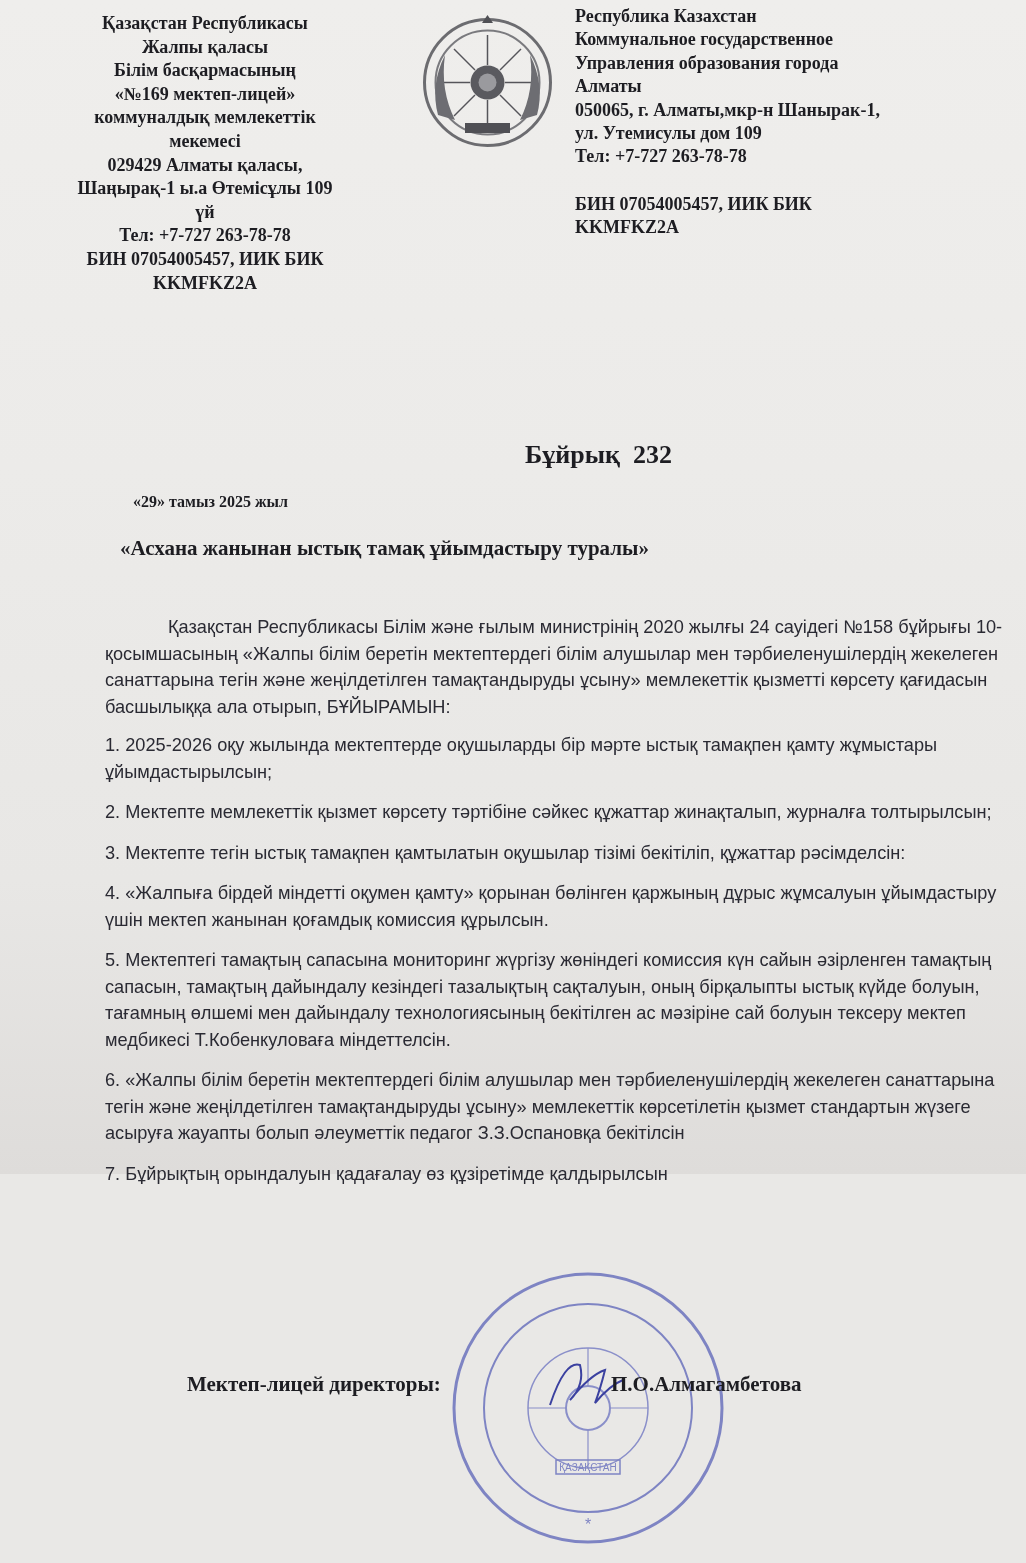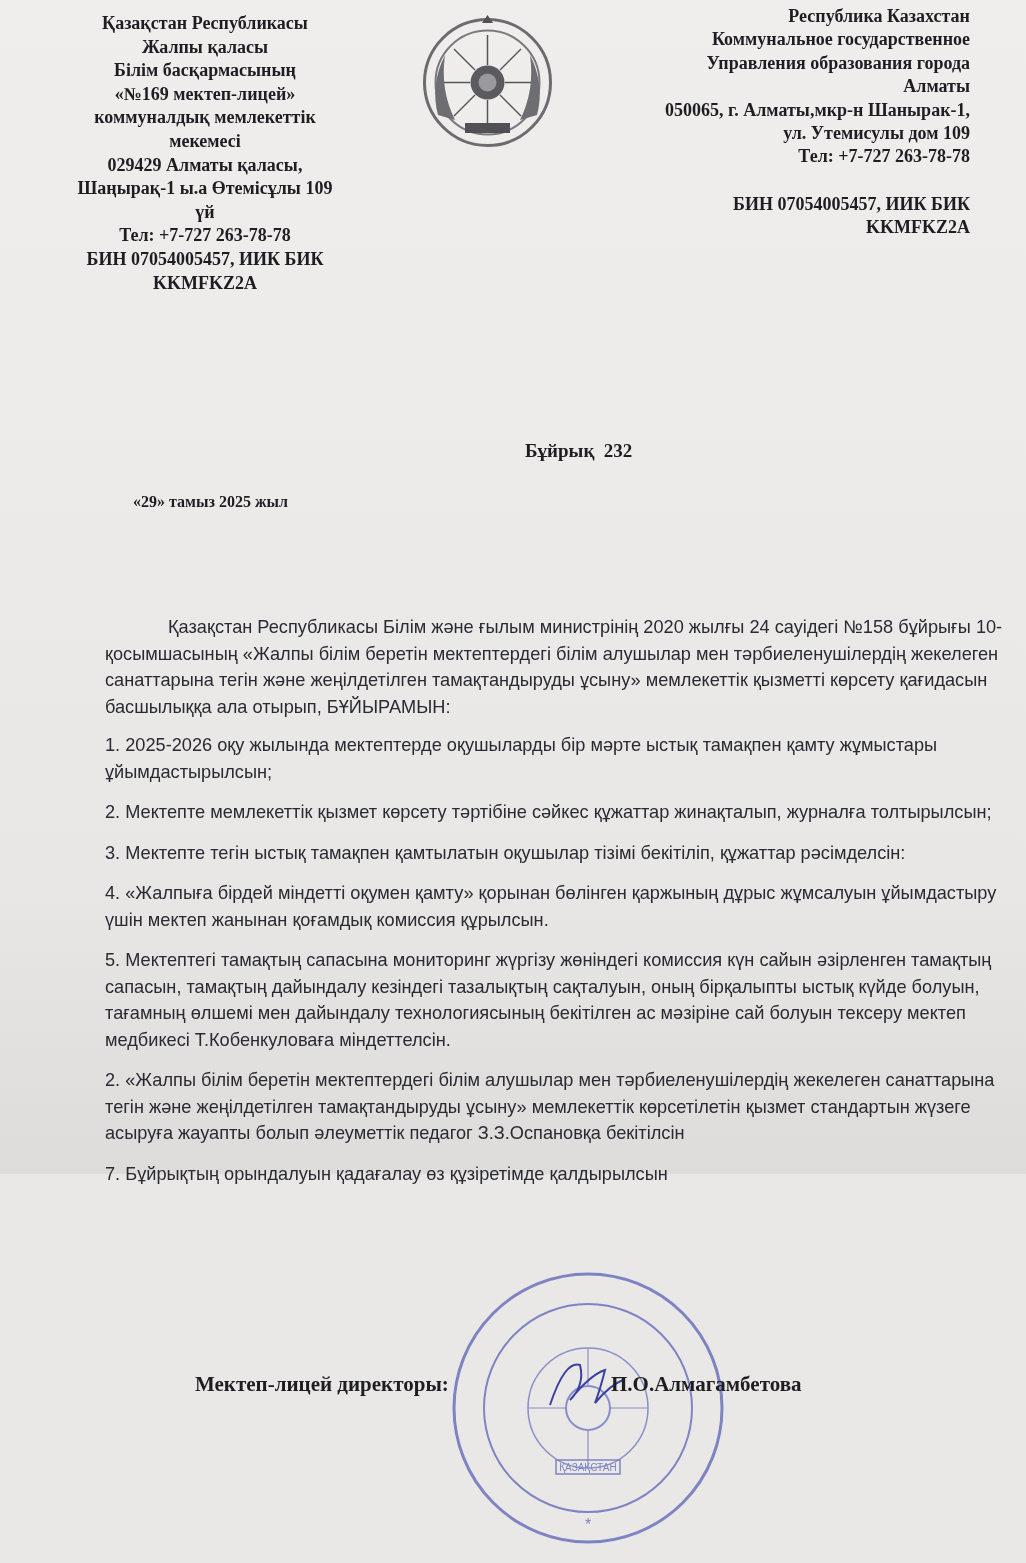--- a/index.html
+++ b/index.html
@@ -24,38 +24,38 @@
       text-align: center;
       font-family: "Liberation Serif", serif;
       font-weight: bold;
       font-size: 18px;
       line-height: 23.6px;
     }
     .header-right {
       position: absolute;
       left: 575px; top: 5px;
       width: 395px;
-      text-align: right;
+      text-align: left;
       font-family: "Liberation Serif", serif;
       font-weight: bold;
       font-size: 18px;
       line-height: 23.4px;
     }
     .header-right .gap { height: 24px; }
     .emblem {
       position: absolute;
       left: 420px; top: 15px;
       width: 135px; height: 135px;
     }
     .order-title {
       position: absolute;
       left: 525px; top: 440px;
       font-family: "Liberation Serif", serif;
       font-weight: bold;
-      font-size: 19px;
+      font-size: 26px;
       white-space: pre;
     }
     .order-date {
       position: absolute;
       left: 133px; top: 493px;
       font-family: "Liberation Serif", serif;
       font-weight: bold;
       font-size: 16px;
     }
     .order-subject {
@@ -77,21 +77,21 @@
     .body-text p { margin: 0 0 14px 0; }
     .body-text p.intro { text-indent: 63px; margin-bottom: 12px; }
     .signature-row {
       position: absolute;
       left: 187px; top: 1372px;
       width: 700px;
       font-family: "Liberation Serif", serif;
       font-weight: bold;
       font-size: 21px;
     }
-    .signature-row .title { position: absolute; left: 8px; top: 0; white-space: nowrap; }
+    .signature-row .title { position: absolute; left: 0; top: 0; white-space: nowrap; }
     .signature-row .name { position: absolute; left: 424px; top: 0; white-space: nowrap; }
     .stamp {
       position: absolute;
       left: 448px; top: 1268px;
       width: 280px; height: 280px;
       opacity: 0.75;
     }
     .signature {
       position: absolute;
       left: 545px; top: 1355px;
@@ -147,29 +147,30 @@
     <div>050065, г. Алматы,мкр-н Шанырак-1,</div>
     <div>ул. Утемисулы дом 109</div>
     <div>Тел: +7-727 263-78-78</div>
     <div class="gap"></div>
     <div>БИН 07054005457, ИИК БИК</div>
     <div>KKMFKZ2A</div>
   </div>
 
   <div class="order-title">Бұйрық  232</div>
   <div class="order-date">«29» тамыз 2025 жыл</div>
+  <div class="order-subject">«Асхана жанынан ыстық тамақ ұйымдастыру туралы»</div>
 
   <div class="body-text">
     <p class="intro">Қазақстан Республикасы Білім және ғылым министрінің 2020 жылғы 24 сауідегі №158 бұйрығы 10-қосымшасының «Жалпы білім беретін мектептердегі білім алушылар мен тәрбиеленушілердің жекелеген санаттарына тегін және жеңілдетілген тамақтандыруды ұсыну» мемлекеттік қызметті көрсету қағидасын басшылыққа ала отырып, БҰЙЫРАМЫН:</p>
     <p>1. 2025-2026 оқу жылында мектептерде оқушыларды бір мәрте ыстық тамақпен қамту жұмыстары ұйымдастырылсын;</p>
     <p>2. Мектепте мемлекеттік қызмет көрсету тәртібіне сәйкес құжаттар жинақталып, журналға толтырылсын;</p>
     <p>3. Мектепте тегін ыстық тамақпен қамтылатын оқушылар тізімі бекітіліп, құжаттар рәсімделсін:</p>
     <p>4. «Жалпыға бірдей міндетті оқумен қамту» қорынан бөлінген қаржының дұрыс жұмсалуын ұйымдастыру үшін мектеп жанынан қоғамдық комиссия құрылсын.</p>
     <p>5. Мектептегі тамақтың сапасына мониторинг жүргізу жөніндегі комиссия күн сайын әзірленген тамақтың сапасын, тамақтың дайындалу кезіндегі тазалықтың сақталуын, оның бірқалыпты ыстық күйде болуын, тағамның өлшемі мен дайындалу технологиясының бекітілген ас мәзіріне сай болуын тексеру мектеп медбикесі Т.Кобенкуловаға міндеттелсін.</p>
-    <p>2. «Жалпы білім беретін мектептердегі білім алушылар мен тәрбиеленушілердің жекелеген санаттарына тегін және жеңілдетілген тамақтандыруды ұсыну» мемлекеттік көрсетілетін қызмет стандартын жүзеге асыруға жауапты болып әлеуметтік педагог З.З.Оспановқа бекітілсін</p>
+    <p>6. «Жалпы білім беретін мектептердегі білім алушылар мен тәрбиеленушілердің жекелеген санаттарына тегін және жеңілдетілген тамақтандыруды ұсыну» мемлекеттік көрсетілетін қызмет стандартын жүзеге асыруға жауапты болып әлеуметтік педагог З.З.Оспановқа бекітілсін</p>
     <p>7. Бұйрықтың орындалуын қадағалау өз құзіретімде  қалдырылсын</p>
   </div>
 
   <svg class="stamp" viewBox="0 0 280 280">
     <circle cx="140" cy="140" r="134" fill="none" stroke="#5b63b8" stroke-width="3"></circle>
     <circle cx="140" cy="140" r="104" fill="none" stroke="#5b63b8" stroke-width="2"></circle>
     <circle cx="140" cy="140" r="60" fill="none" stroke="#6b72c0" stroke-width="1.5"></circle>
     <circle cx="140" cy="140" r="22" fill="none" stroke="#6b72c0" stroke-width="2"></circle>
     <g stroke="#6b72c0" stroke-width="1.2">
       <line x1="140" y1="80" x2="140" y2="118"></line>

